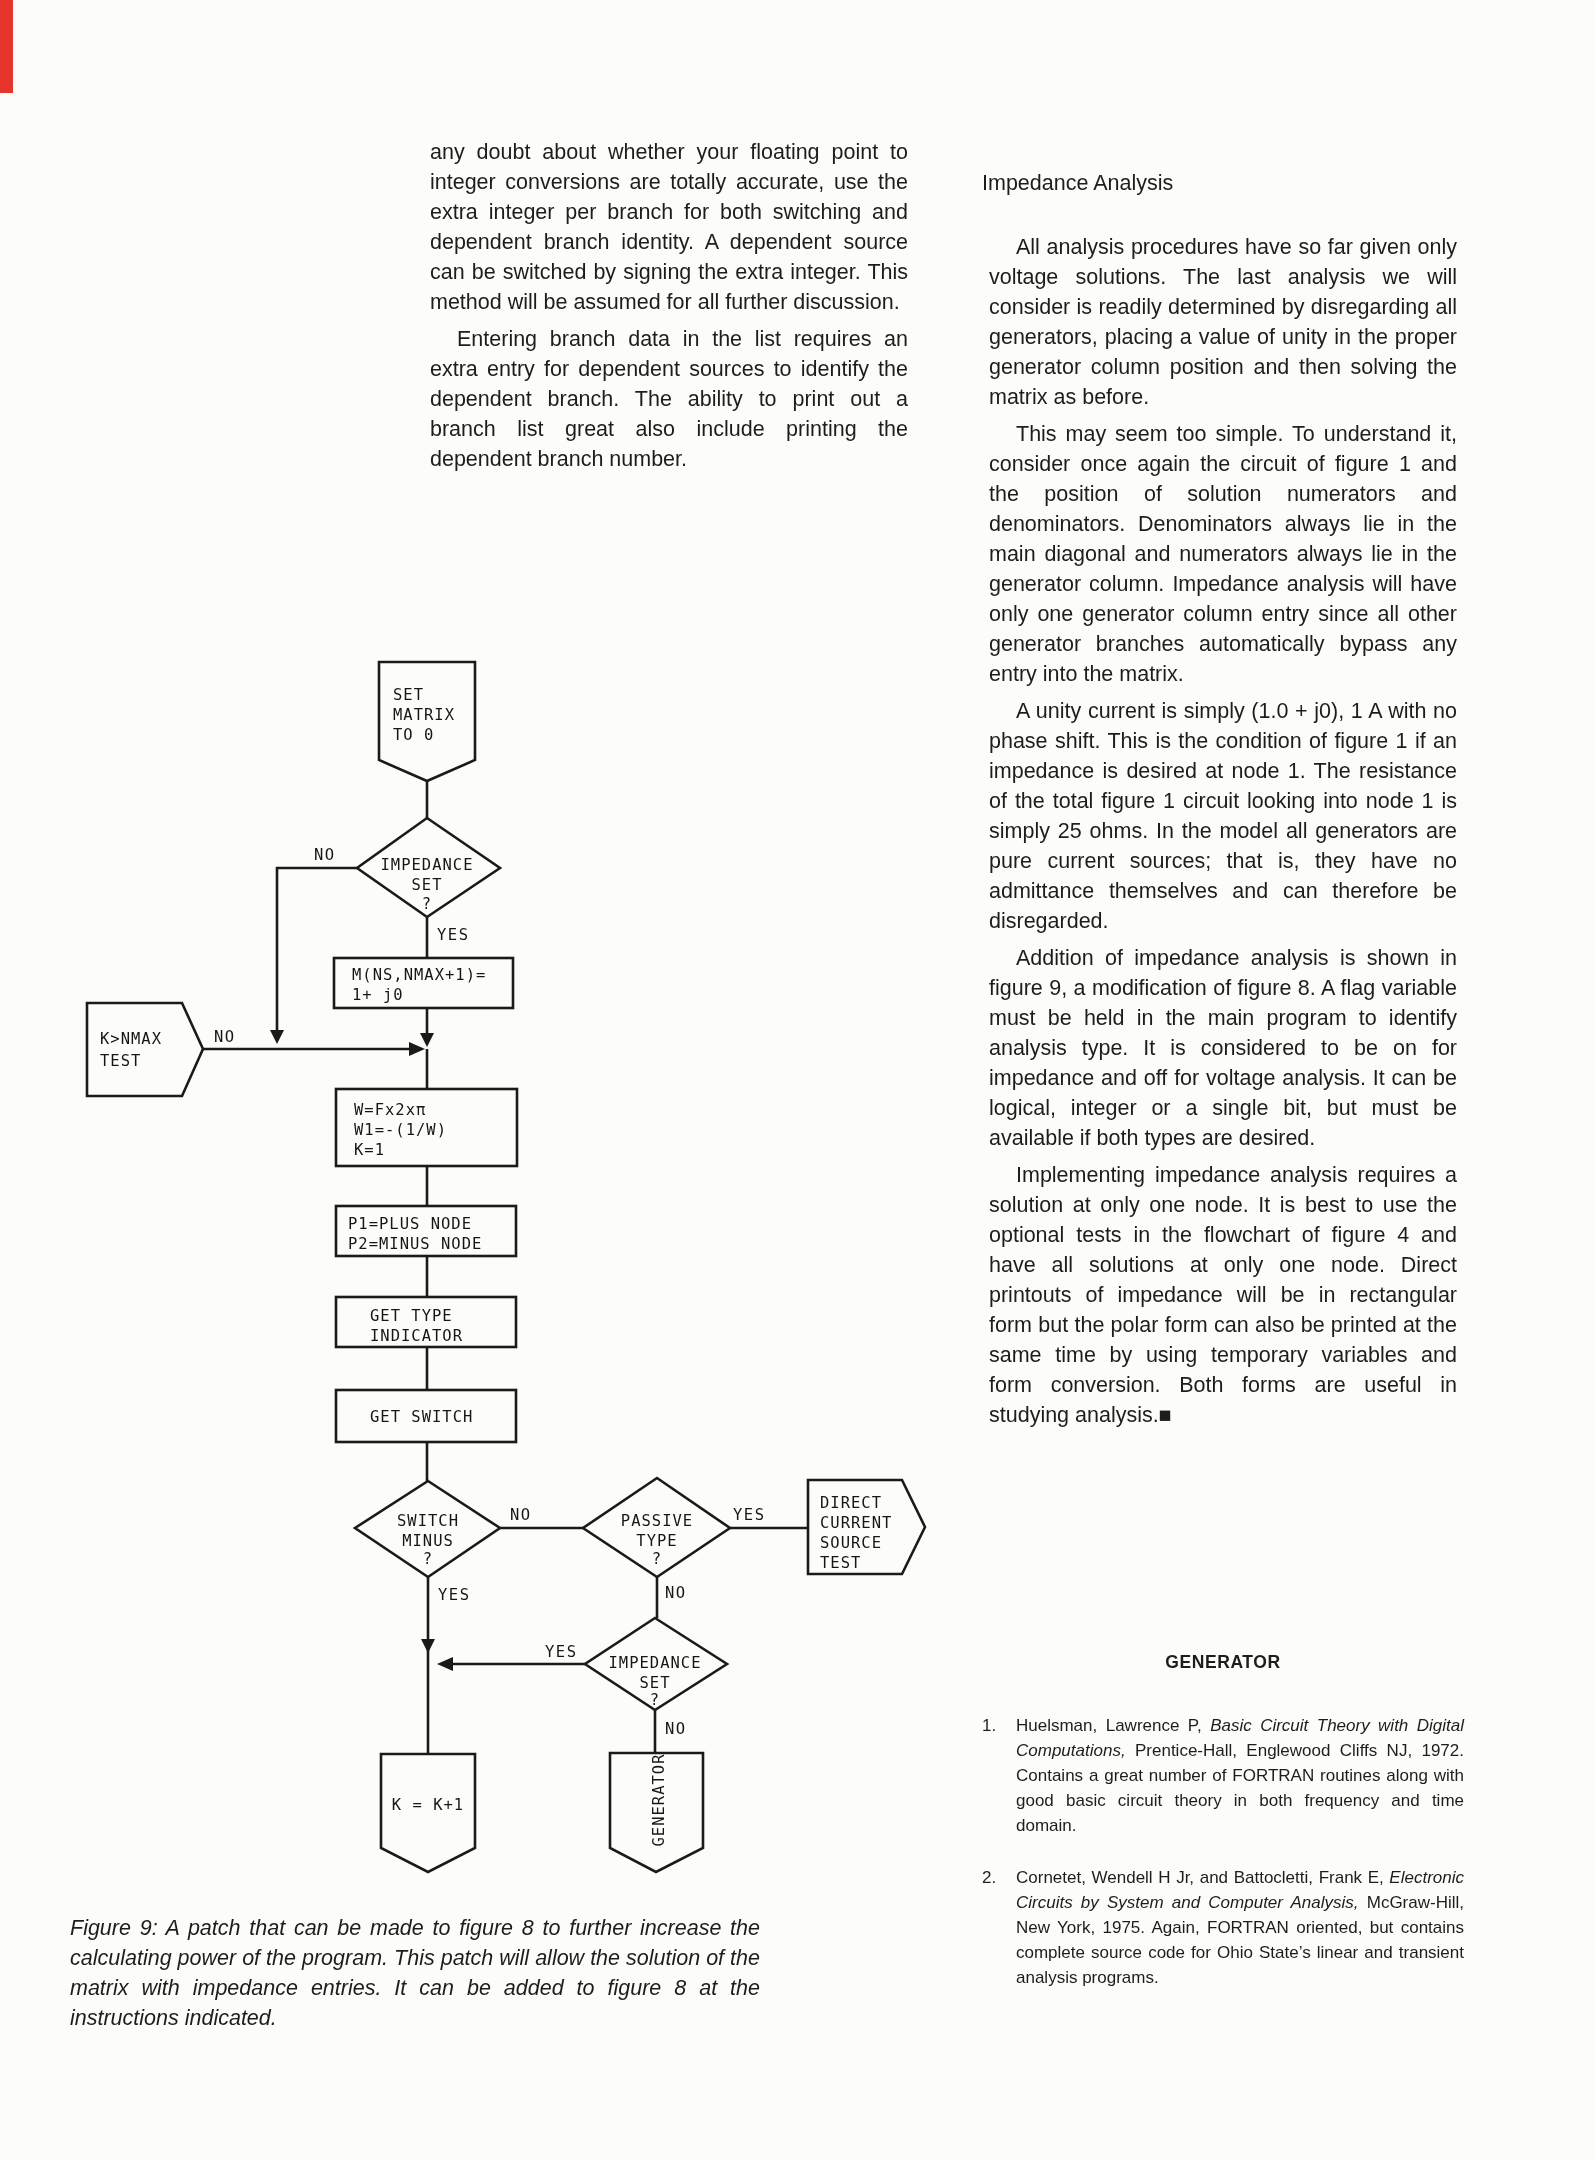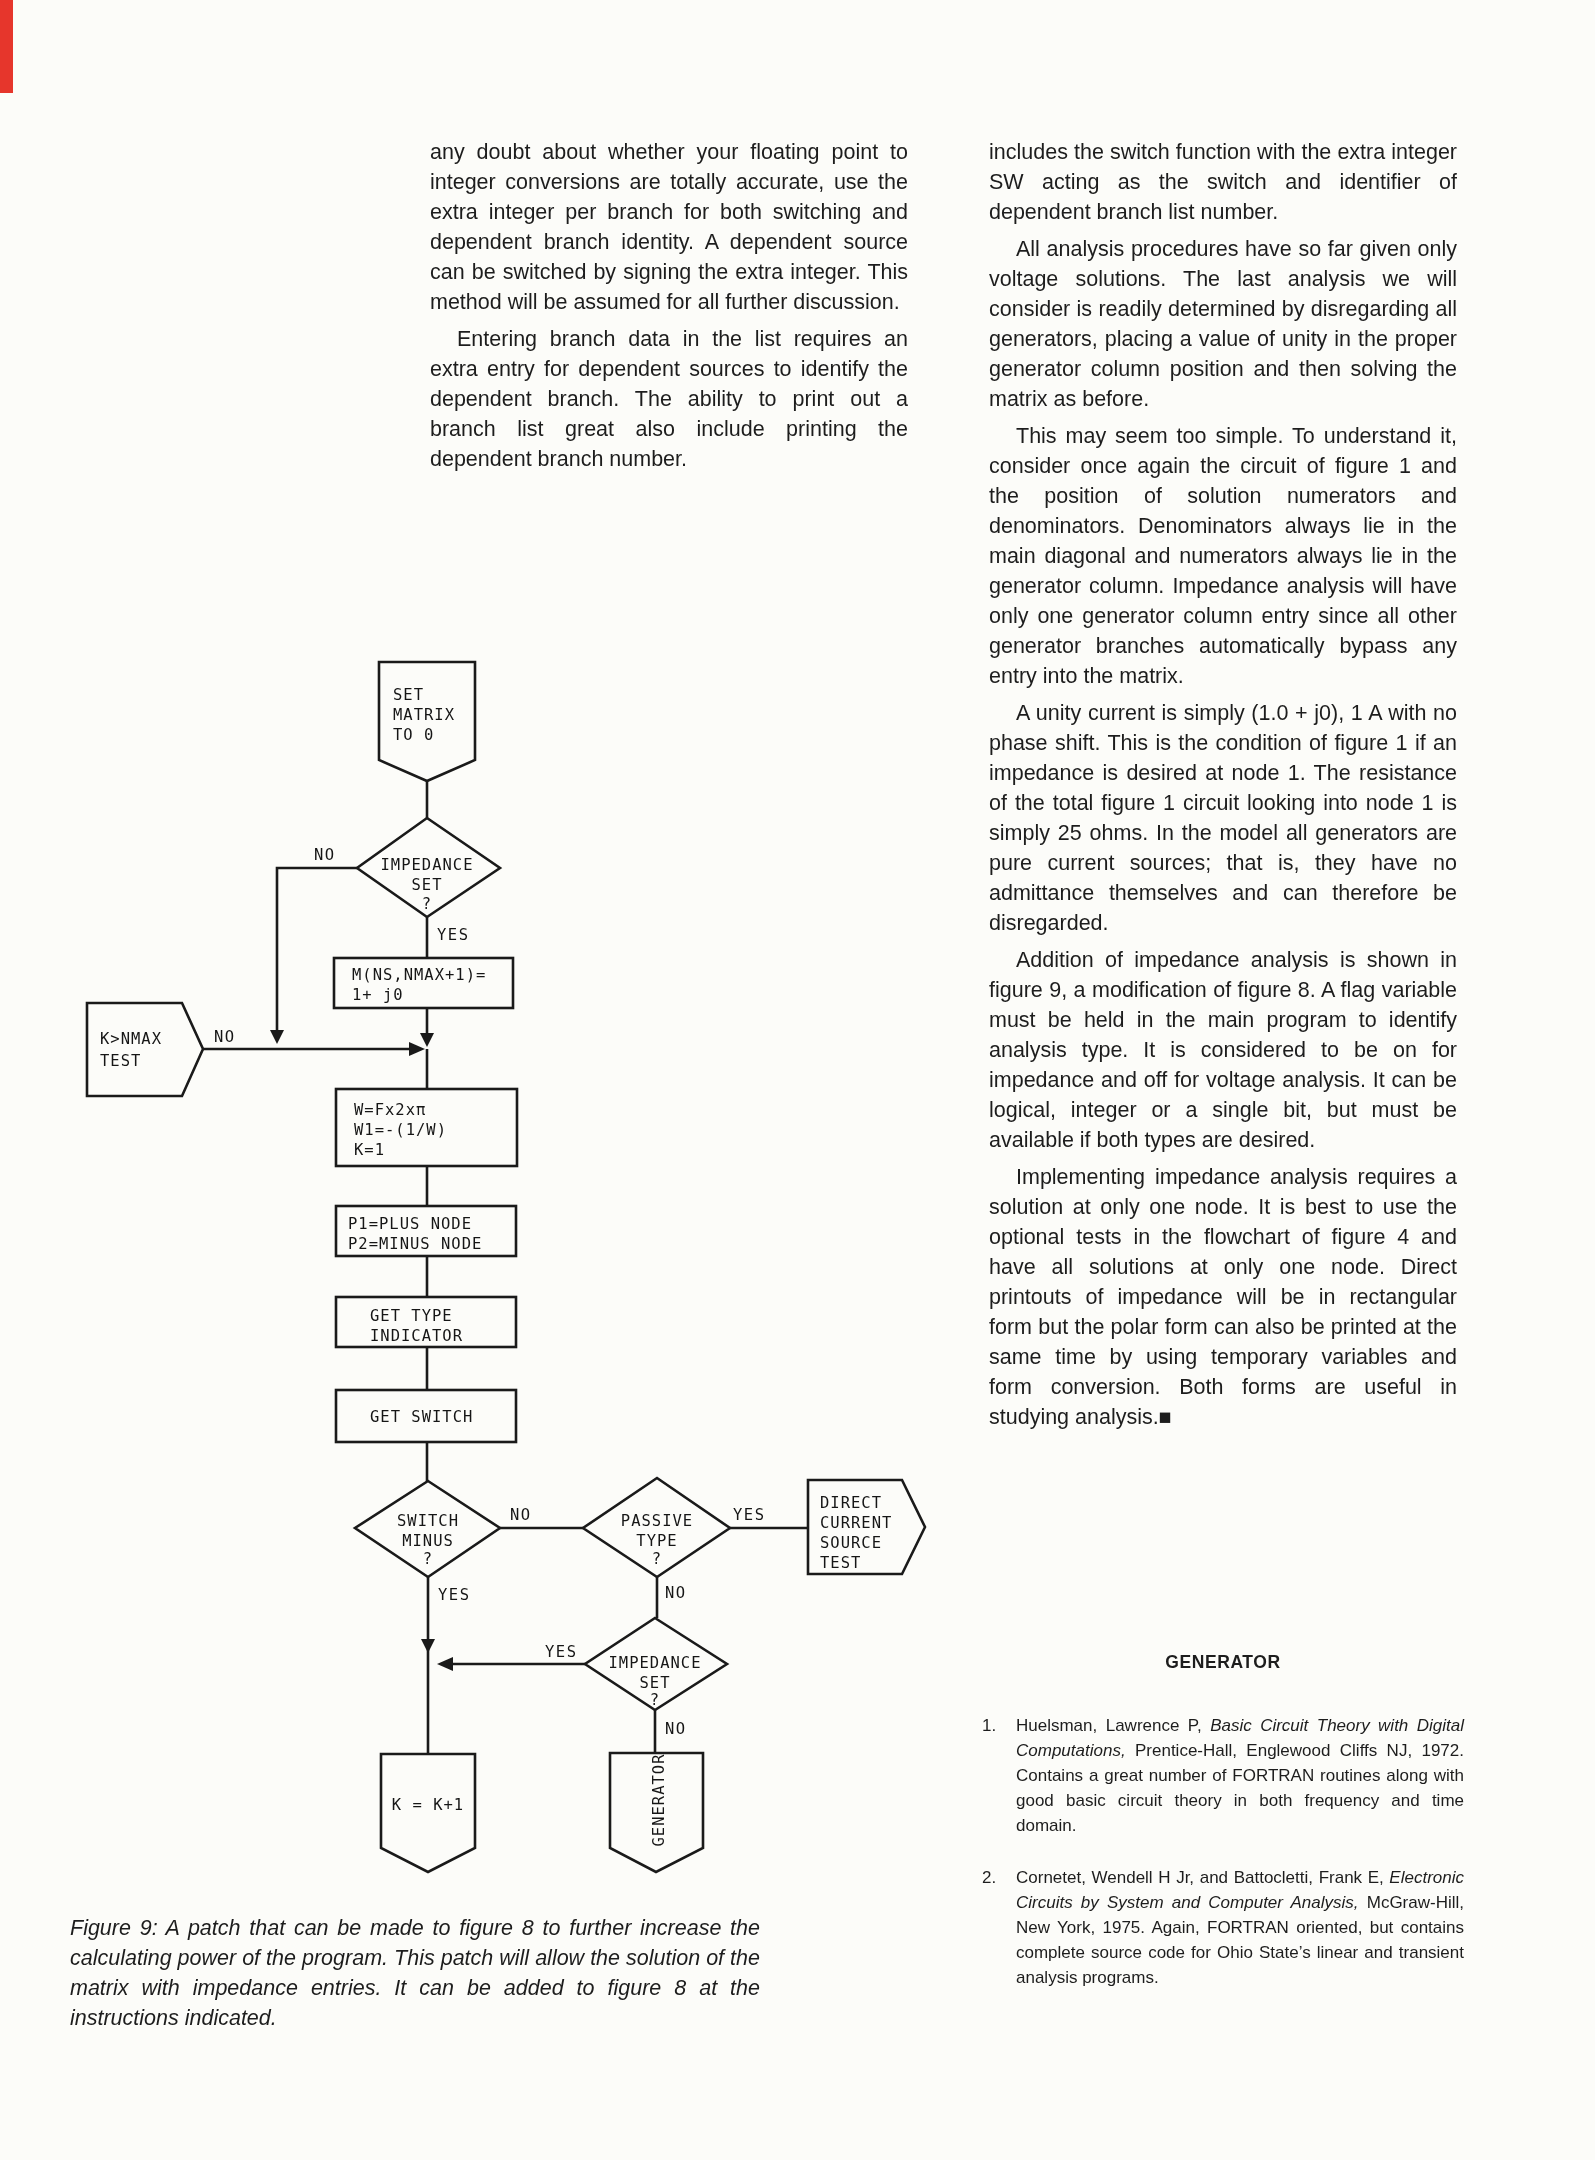--- a/index.html
+++ b/index.html
@@ -38,21 +38,21 @@
 <div class="page">
 
   <div class="red-bar"></div>
 
   <div class="col" style="left:423px;top:130px;width:492px;">
     <p>any doubt about whether your floating point to integer conversions are totally accurate, use the extra integer per branch for both switching and dependent branch identity. A dependent source can be switched by signing the extra integer. This method will be assumed for all further discussion.</p>
     <p class="ind">Entering branch data in the list requires an extra entry for dependent sources to identify the dependent branch. The ability to print out a branch list great also include printing the dependent branch number.</p>
   </div>
 
   <div class="col" style="left:982px;top:130px;width:482px;">
-    <p>includes the switch function with the extra integer SW acting as the switch and identifier of dependent branch list number.</p>
+    <div class="sec-head">Impedance Analysis</div>
     <p class="ind">All analysis procedures have so far given only voltage solutions. The last analysis we will consider is readily determined by disregarding all generators, placing a value of unity in the proper generator column position and then solving the matrix as before.</p>
     <p class="ind">This may seem too simple. To understand it, consider once again the circuit of figure 1 and the position of solution numerators and denominators. Denominators always lie in the main diagonal and numerators always lie in the generator column. Impedance analysis will have only one generator column entry since all other generator branches automatically bypass any entry into the matrix.</p>
     <p class="ind">A unity current is simply (1.0 + j0), 1 A with no phase shift. This is the condition of figure 1 if an impedance is desired at node 1. The resistance of the total figure 1 circuit looking into node 1 is simply 25 ohms. In the model all generators are pure current sources; that is, they have no admittance themselves and can therefore be disregarded.</p>
     <p class="ind">Addition of impedance analysis is shown in figure 9, a modification of figure 8. A flag variable must be held in the main program to identify analysis type. It is considered to be on for impedance and off for voltage analysis. It can be logical, integer or a single bit, but must be available if both types are desired.</p>
     <p class="ind">Implementing impedance analysis requires a solution at only one node. It is best to use the optional tests in the flowchart of figure 4 and have all solutions at only one node. Direct printouts of impedance will be in rectangular form but the polar form can also be printed at the same time by using temporary variables and form conversion. Both forms are useful in studying analysis.■</p>
   </div>
 
   <div class="refs">
     <div class="refs-head">GENERATOR</div>
     <div class="ref">

